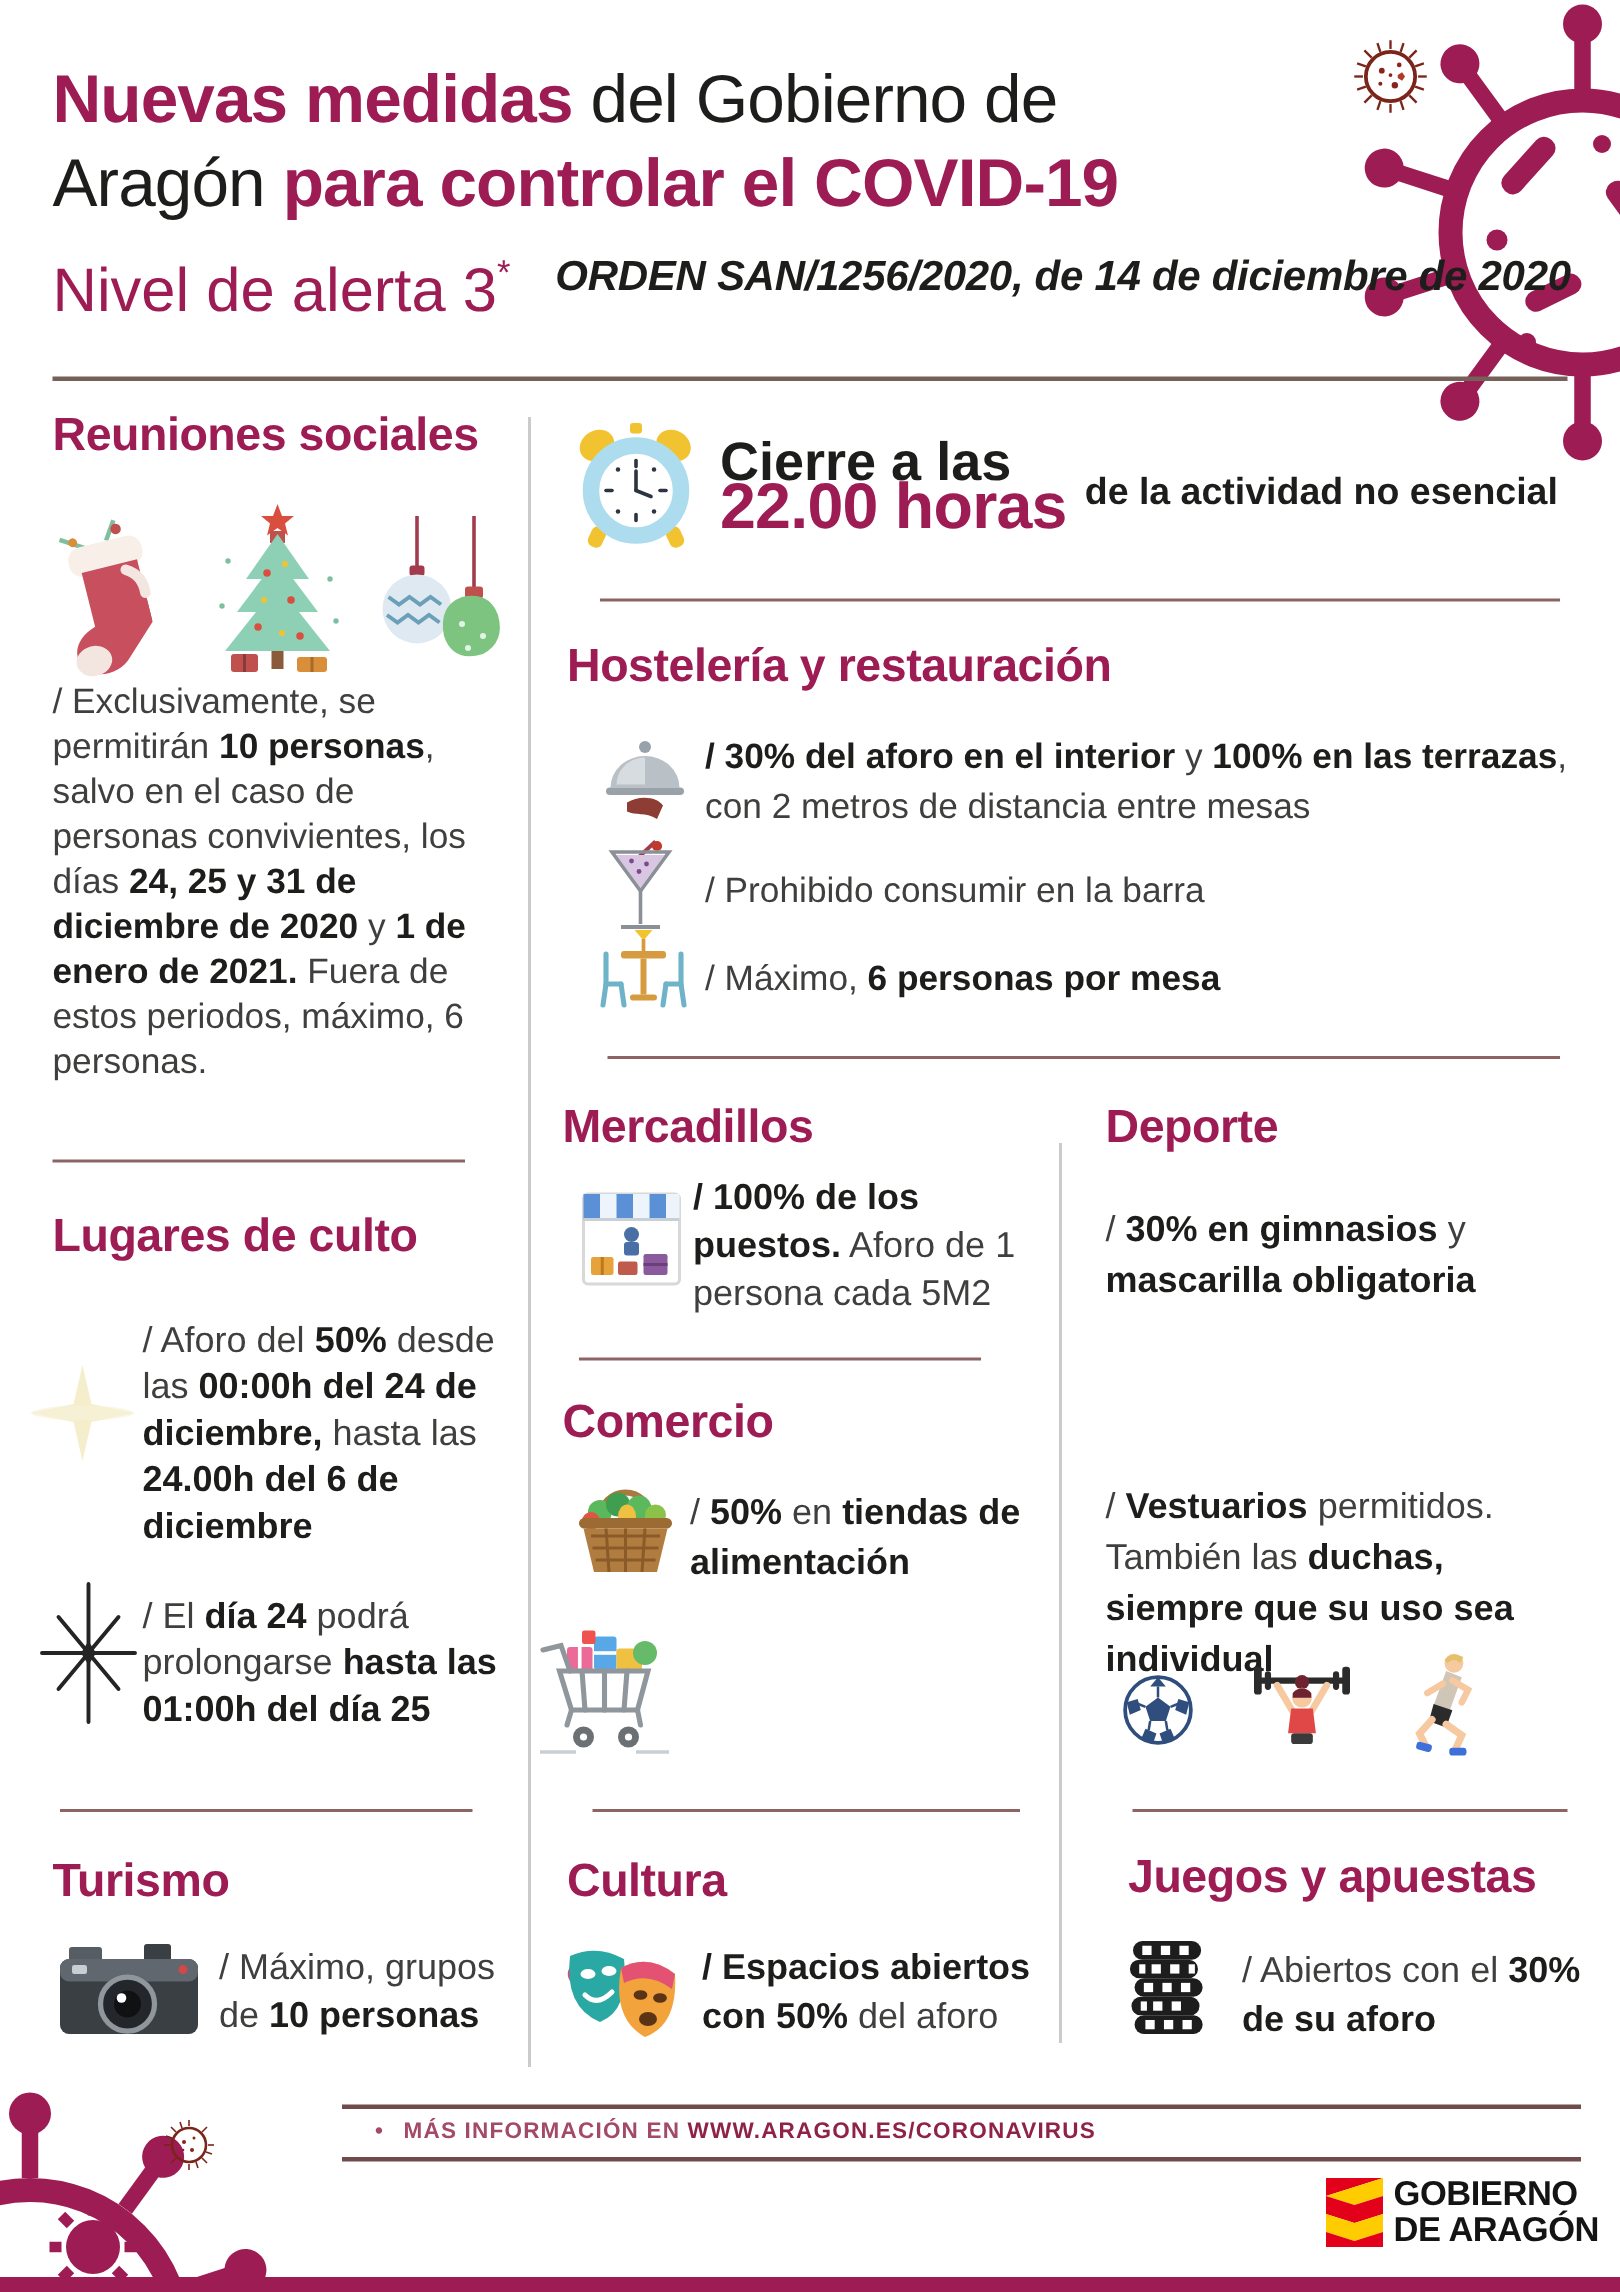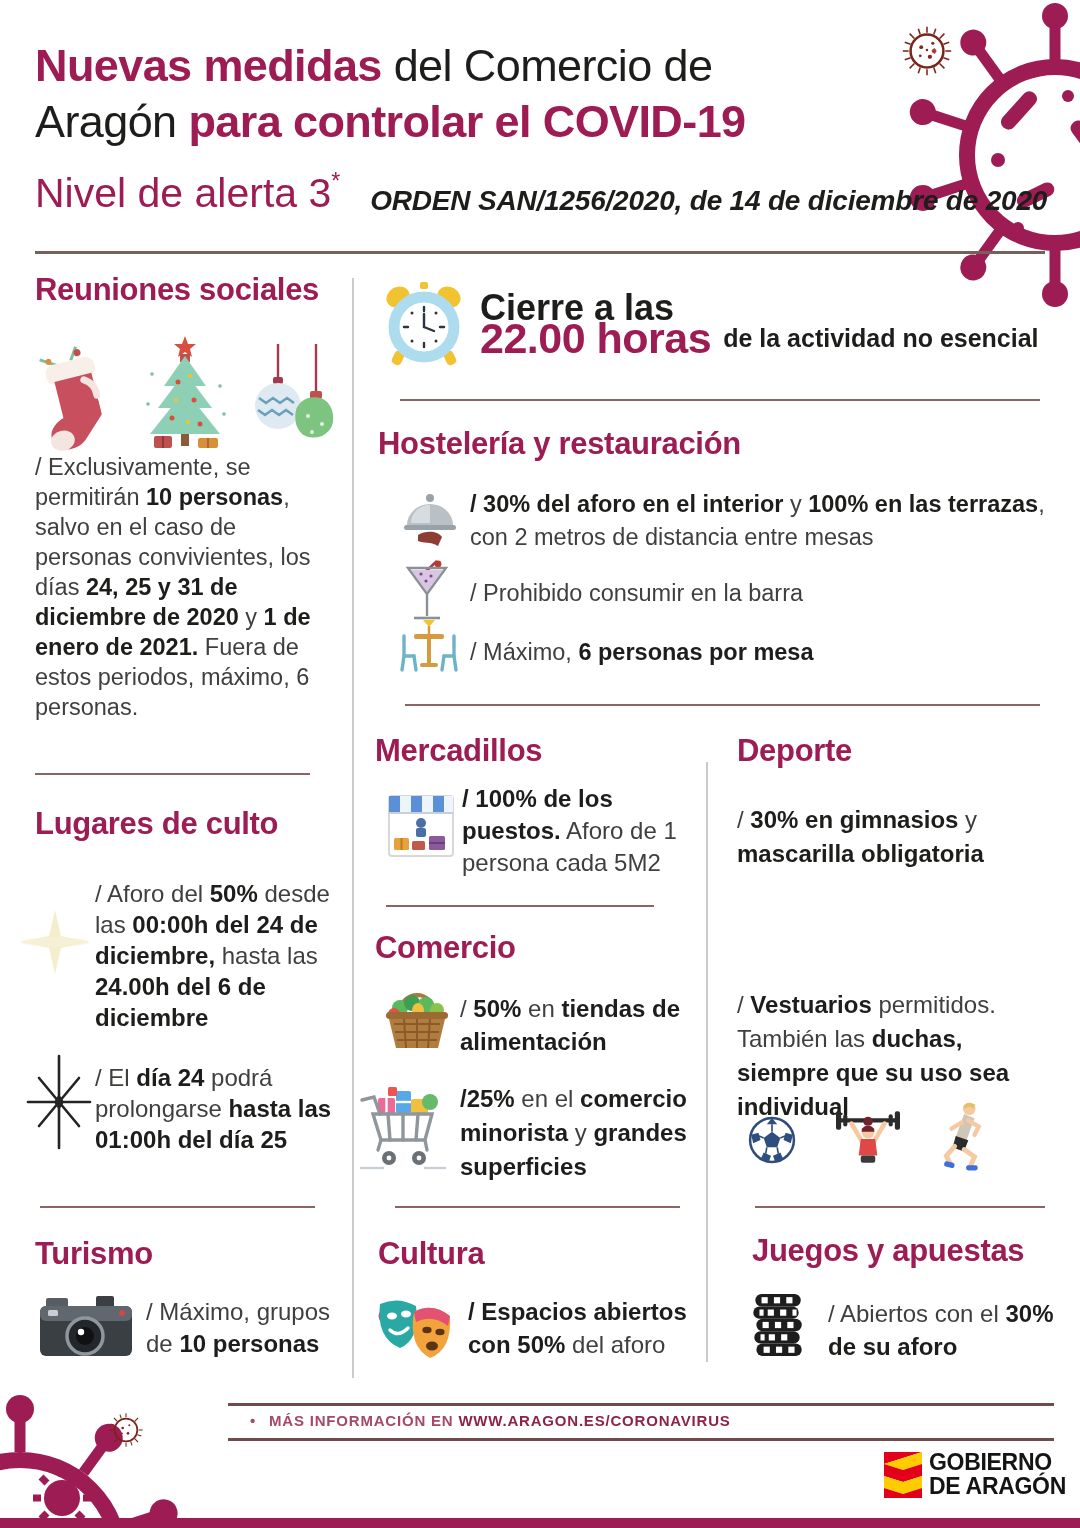--- a/index.html
+++ b/index.html
@@ -227,25 +227,25 @@
     </g>
     <g fill="#8a241a">
         <circle cx="25" cy="27" r="2"></circle>
         <circle cx="35" cy="23" r="1.5"></circle>
         <circle cx="33" cy="35" r="2"></circle>
         <circle cx="24" cy="35" r="1.3"></circle>
       </g>
   </svg>
 
   <div class="abs" style="left:35px;top:38px">
-    <div class="h1line"><span class="acc">Nuevas medidas</span><span> del Comercio de</span></div>
+    <div class="h1line"><span class="acc">Nuevas medidas</span><span> del Gobierno de</span></div>
     <div class="h1line"><span>Aragón </span><span class="acc">para controlar el COVID-19</span></div>
   </div>
 
-  <div class="abs" style="left:35px;top:168px;display:flex;align-items:flex-end">
+  <div class="abs" style="left:35px;top:168px;display:flex;align-items:flex-start">
     <span class="alert"><span>Nivel de alerta 3</span><sup>*</sup></span>
     <span class="order">ORDEN SAN/1256/2020, de 14 de diciembre de 2020</span>
   </div>
 
   <div class="abs" style="left:35px;top:251px;width:1010px;height:3px;background:#76605a"></div>
 
   <div class="abs vdiv" style="left:352px;top:278px;height:1100px"></div>
   <div class="abs vdiv" style="left:706px;top:762px;height:600px"></div>
 
   <div class="abs sec-title" style="left:35px;top:272px">Reuniones sociales</div>
@@ -366,21 +366,21 @@
     </g>
     <g fill="#2b3440">
         <circle cx="29" cy="32" r="1.5"></circle>
         <circle cx="53" cy="32" r="1.5"></circle>
         <circle cx="29" cy="60" r="1.5"></circle>
         <circle cx="53" cy="60" r="1.5"></circle>
       </g>
   </svg>
 
   <div class="abs lead" style="left:480px;top:287px">Cierre a las</div>
-  <div class="abs" style="left:480px;top:314px;display:flex;align-items:center">
+  <div class="abs" style="left:480px;top:314px;display:flex;align-items:flex-start">
     <span class="time">22.00 horas</span>
     <span class="timetail">de la actividad no esencial</span>
   </div>
 
   <div class="abs hdiv" style="left:400px;top:399px;width:640px"></div>
 
   <div class="abs sec-title" style="left:378px;top:426px">Hostelería y restauración</div>
 
   <svg class="abs" style="left:400px;top:489px" width="60" height="60" viewBox="0 0 60 60">
     <circle cx="30" cy="9" r="4" fill="#9aa2a9"></circle>
@@ -487,21 +487,20 @@
       <line x1="23" y1="58" x2="20" y2="68"></line>
         <line x1="67" y1="58" x2="69" y2="68"></line>
     </g>
     <circle cx="31" cy="76" r="7" fill="#6b7075"></circle>
       <circle cx="31" cy="76" r="2.4" fill="#ffffff"></circle>
     <circle cx="61" cy="76" r="7" fill="#6b7075"></circle>
       <circle cx="61" cy="76" r="2.4" fill="#ffffff"></circle>
     <line x1="2" y1="86" x2="26" y2="86" stroke="#c9cfd6" stroke-width="2.4"></line>
       <line x1="66" y1="86" x2="88" y2="86" stroke="#c9cfd6" stroke-width="2.4"></line>
   </svg>
-  <div class="abs rich" style="left:460px;top:1082px;width:252px;line-height:34px"><span class="b">/25%</span><span> en el </span><span class="b">comercio minorista</span><span> y </span><span class="b">grandes superficies</span></div>
 
   <div class="abs hdiv" style="left:395px;top:1206px;width:285px"></div>
 
   <div class="abs sec-title" style="left:378px;top:1236px">Cultura</div>
   <svg class="abs" style="left:374px;top:1288px" width="84" height="76" viewBox="0 0 84 76">
     <circle cx="12" cy="28" r="6" fill="none" stroke="#e0447c" stroke-width="3"></circle>
     <path d="M6 16 Q2 50 26 60 Q46 52 42 18 Q24 8 6 16 Z" fill="#2aa8a4"></path>
     <ellipse cx="18" cy="28" rx="5" ry="3.4" fill="#ffffff"></ellipse>
       <ellipse cx="32" cy="26" rx="5" ry="3.4" fill="#ffffff"></ellipse>
     <path d="M16 42 Q24 50 34 40" stroke="#ffffff" stroke-width="3.4" fill="none" stroke-linecap="round"></path>

